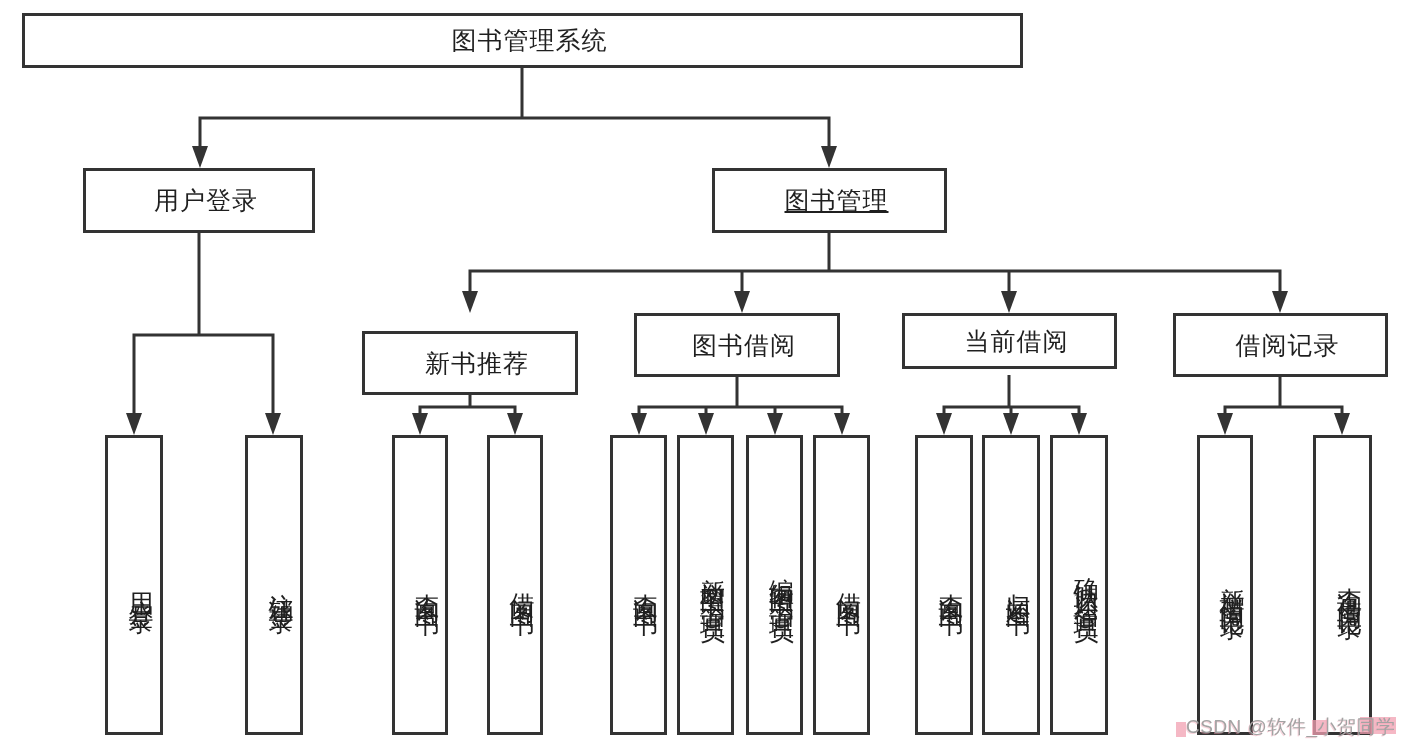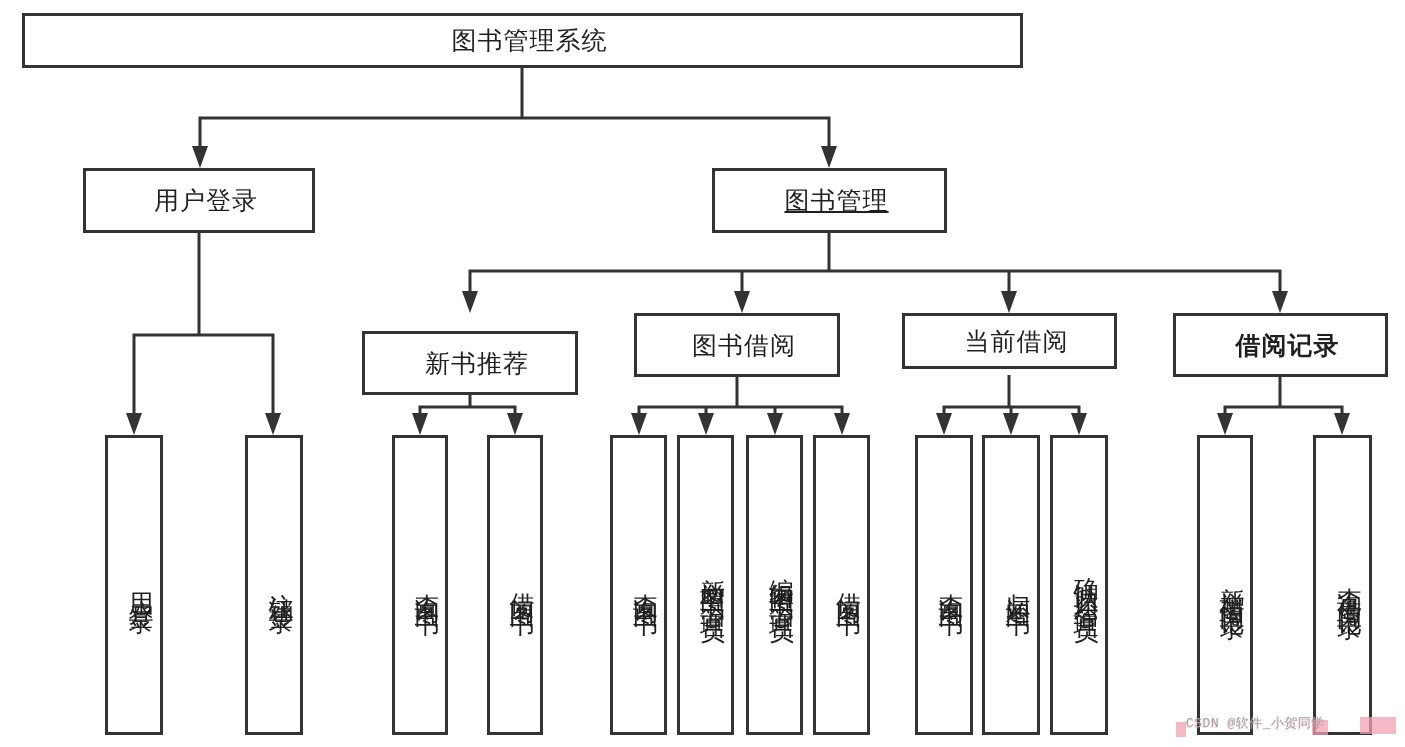--- a/index.html
+++ b/index.html
@@ -43,27 +43,26 @@
     text-orientation:mixed;
     letter-spacing:6px;
     line-height:1;
     font-size:25px;
     color:var(--text);
   }
   #watermark{
     position:absolute;
     left:1186px;
     top:714px;
-    font-size:13px;
+    font-size:19px;
     letter-spacing:0.5px;
     color:var(--watermark);
     text-shadow:-1px 1px 0 rgba(242,160,178,0.45);
     z-index:5;
     white-space:nowrap;
-    font-family:Liberation Mono, monospace;
   }
   .wm-accent{
     position:absolute;
     background:var(--watermark_accent);
     opacity:0.75;
     z-index:4;
   }
 </style>
 </head>
 <body>
@@ -119,21 +118,21 @@
 
   <div class="box" style="left:362px;top:331px;width:216px;height:64px;">
     <span>新书推荐</span>
   </div>
   <div class="box" style="left:634px;top:313px;width:206px;height:64px;">
     <span>图书借阅</span>
   </div>
   <div class="box" style="left:902px;top:313px;width:215px;height:56px;">
     <span>当前借阅</span>
   </div>
-  <div class="box" style="left:1173px;top:313px;width:215px;height:64px;font-weight:bold;">
+  <div class="box" style="left:1173px;top:313px;width:215px;height:64px;">
     <span>借阅记录</span>
   </div>
 
   <div class="box leaf" style="left:105px;top:435px;width:58px;height:300px;">
     <span class="vtext">用户登录</span>
   </div>
   <div class="box leaf" style="left:245px;top:435px;width:58px;height:300px;">
     <span class="vtext">注销登录</span>
   </div>
 

